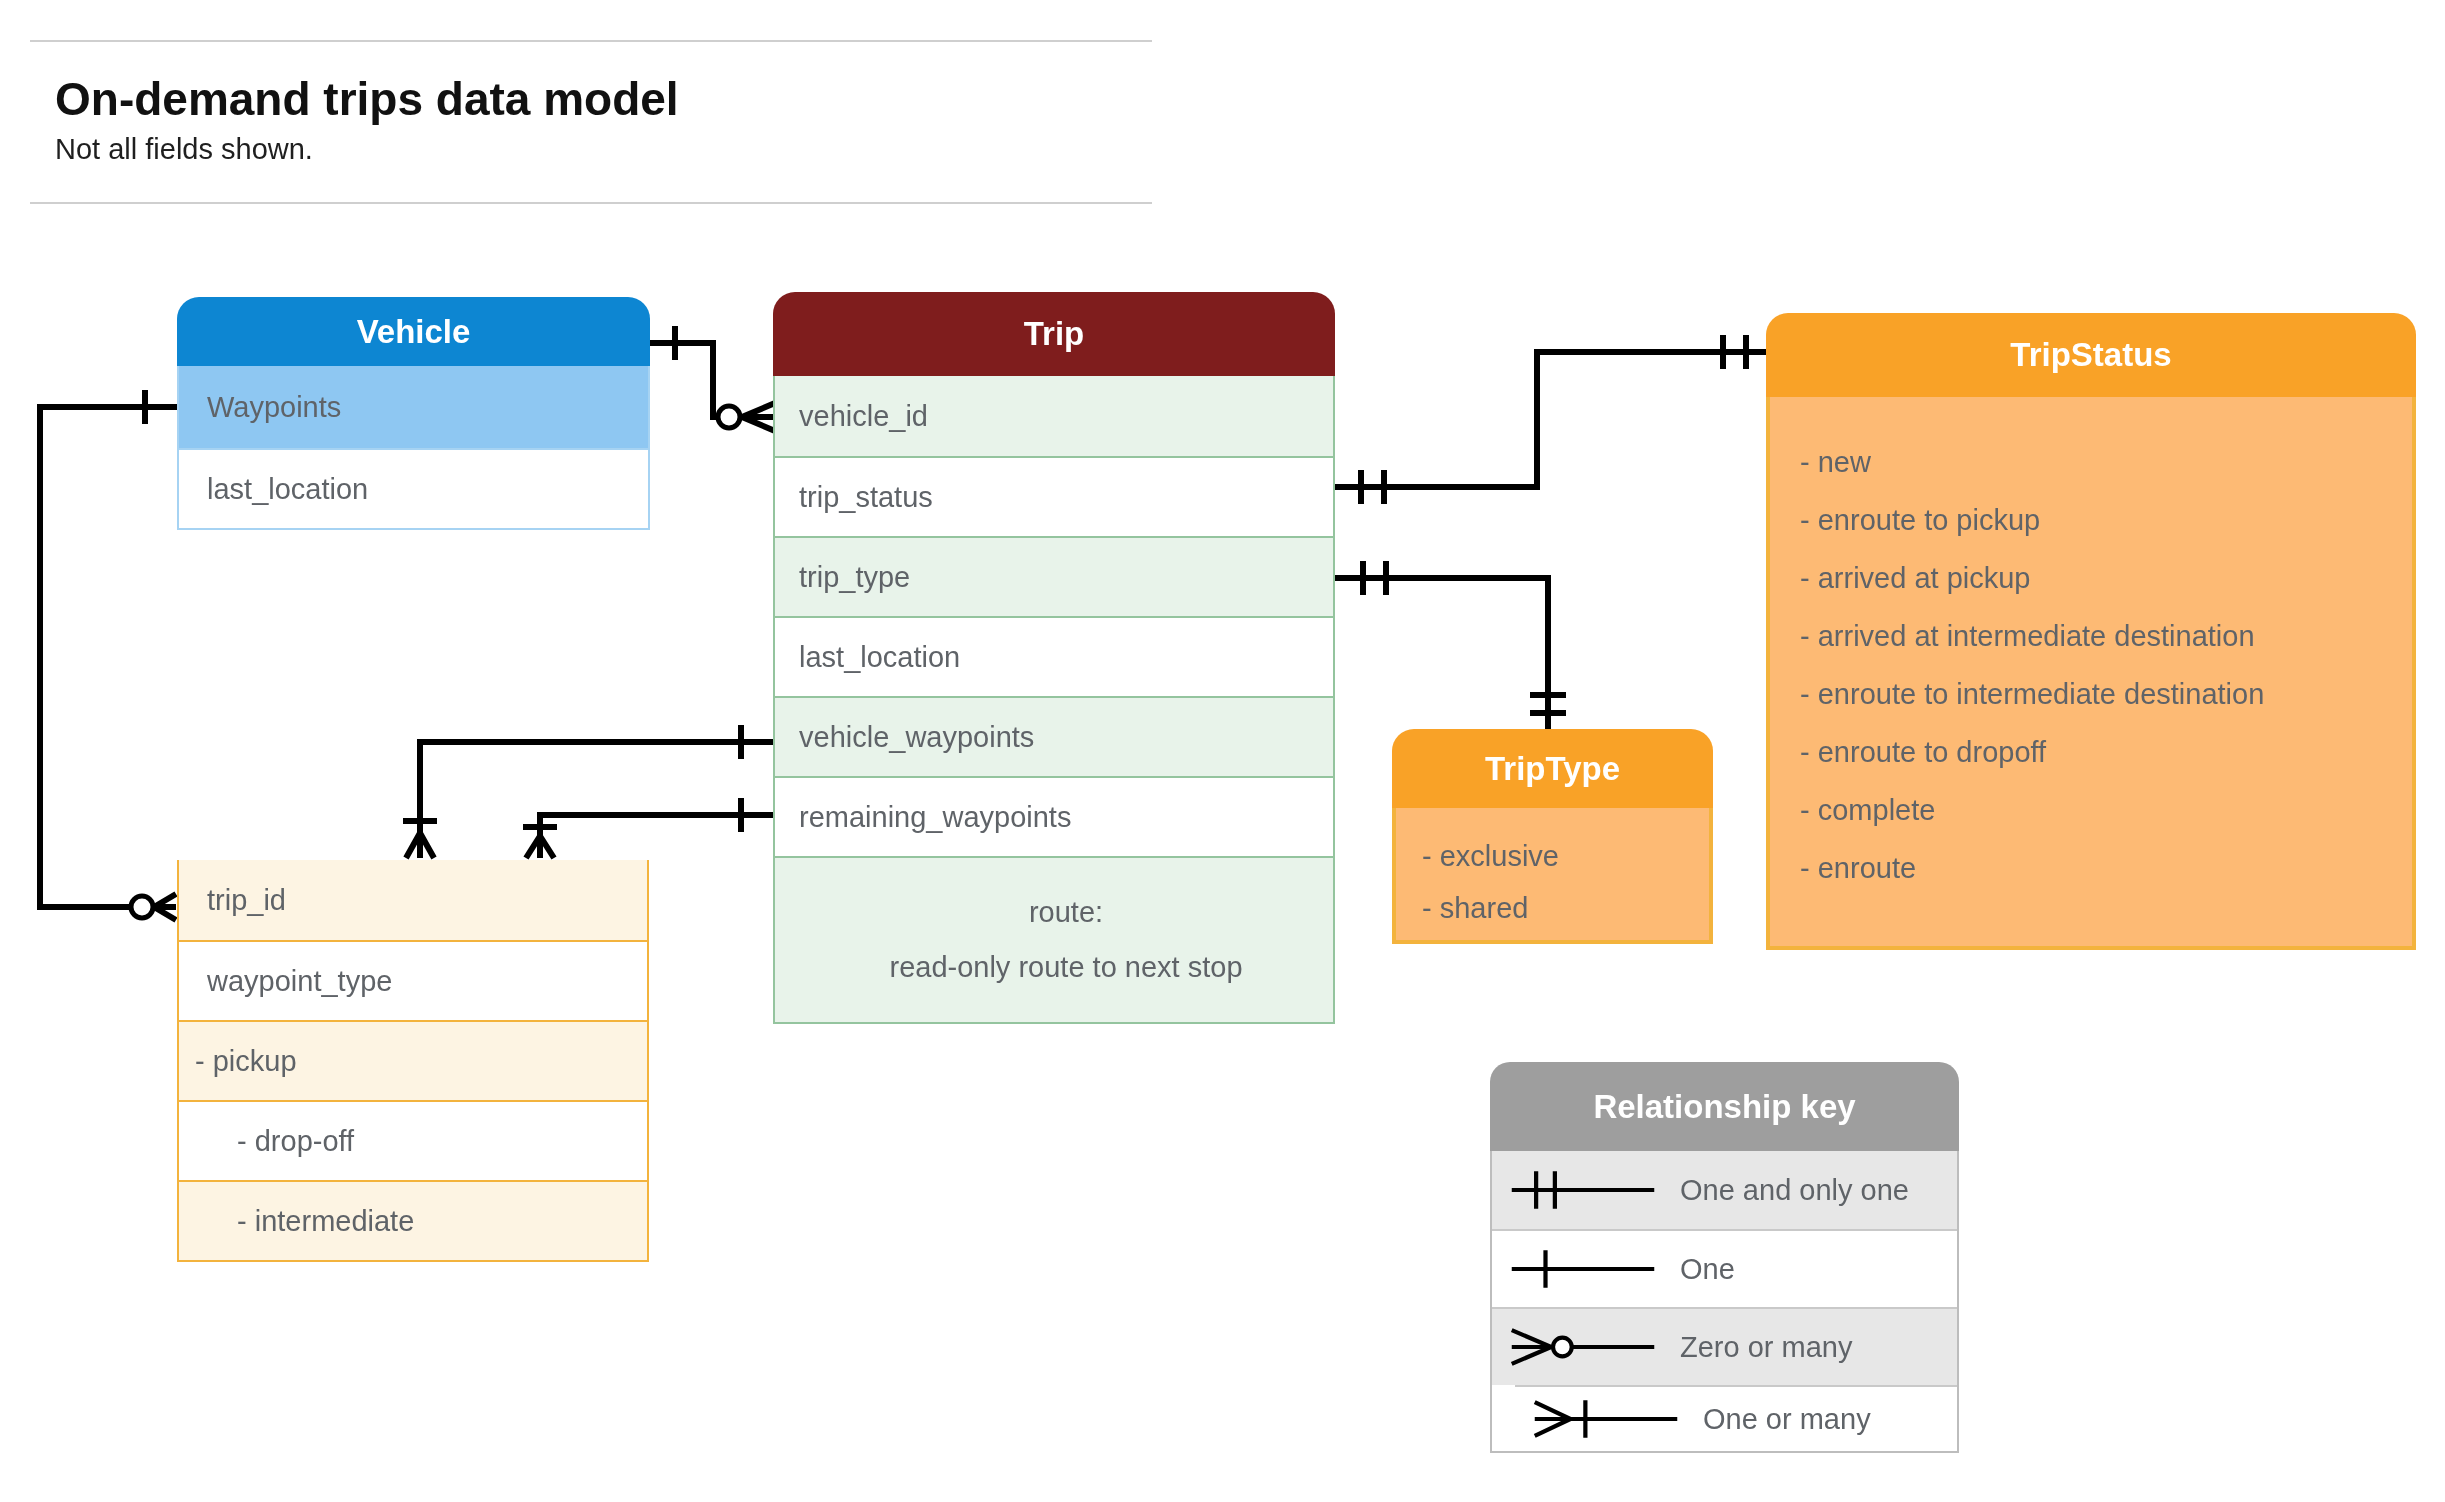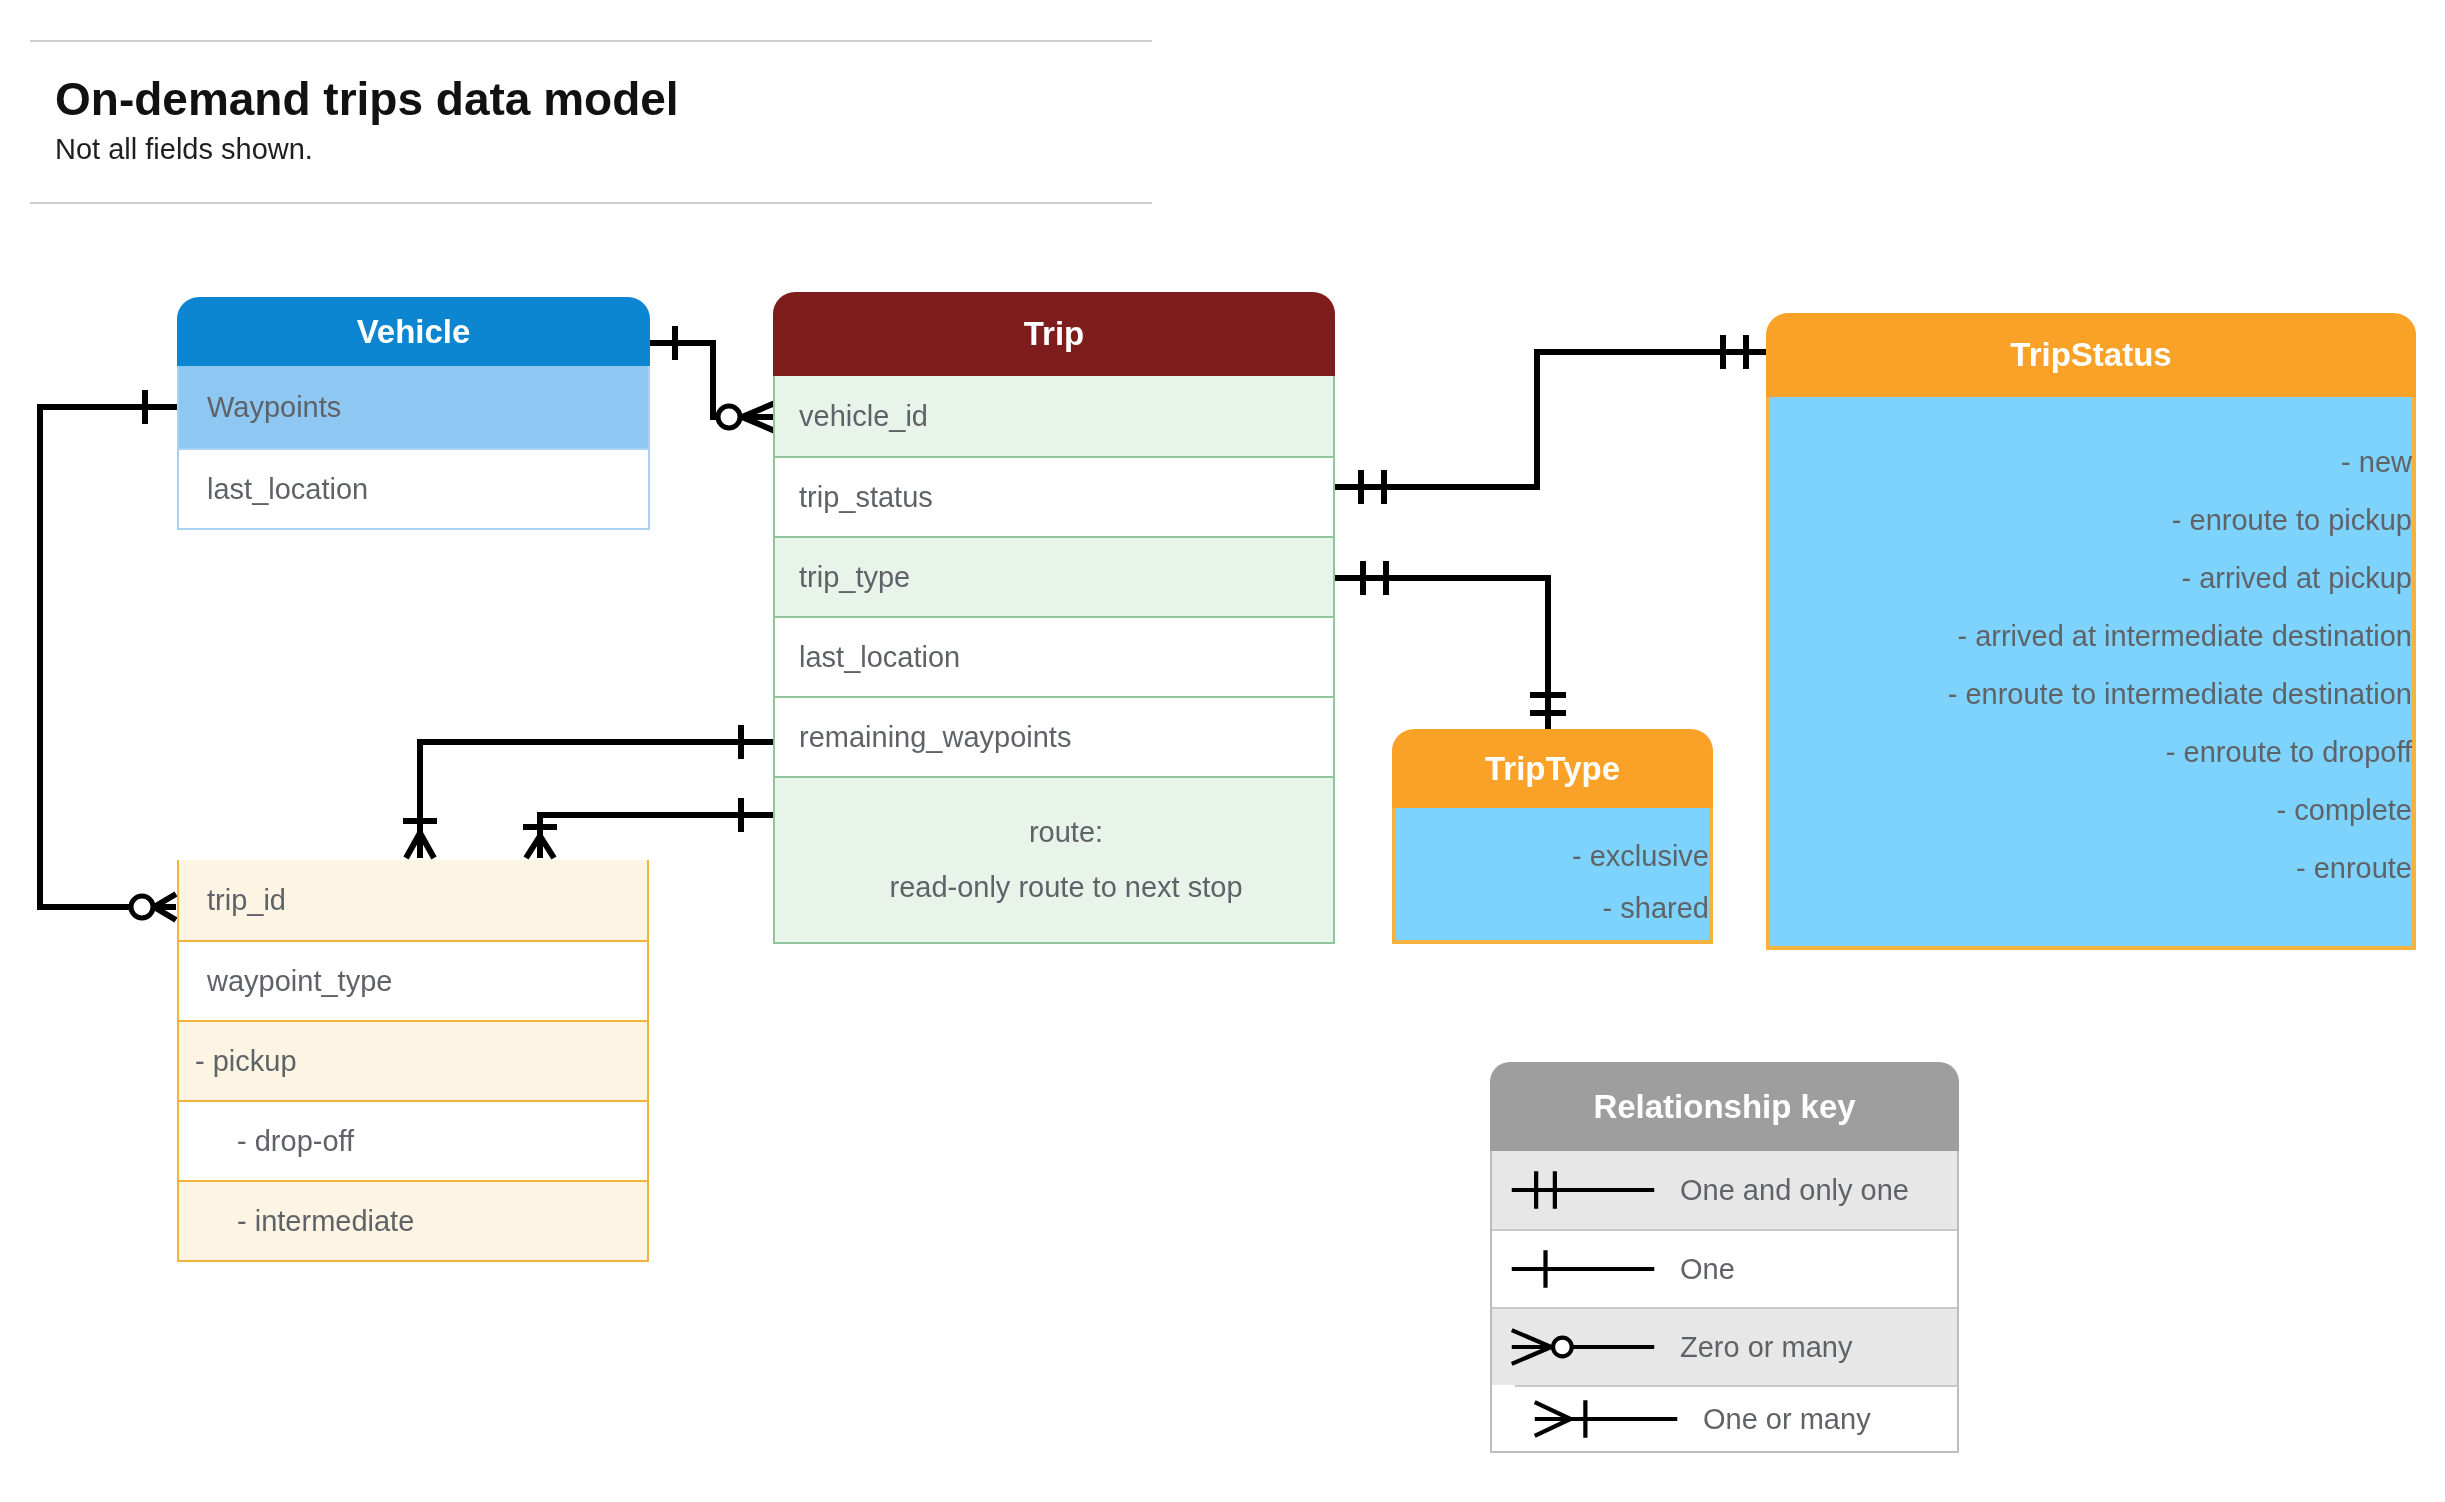--- a/index.html
+++ b/index.html
@@ -40,21 +40,21 @@
   .green .row:first-child{border-top:none;}
   .row.green-lt{background:#e8f3ea;}
   .route-row{flex-direction:column;align-items:center;justify-content:center;line-height:55px;}
 
   
   .orange .tbl-header{background:#f9a227;}
   .orange .tbl-body{border:2px solid #f3b33d;border-top:none;}
   .orange .row{border-top:2px solid #f3b33d;}
   .orange .row:first-child{border-top:none;}
   .row.cream{background:#fdf4e3;}
-  .orange .list-block{background:#7dd3fc;border:2px solid #f3b33d;border-top:none;text-align:right;}
+  .orange .list-block{background:#fdba74;border:2px solid #f3b33d;border-top:none;}
 
   
   .gray .tbl-header{background:#9e9e9e;border-radius:20px 20px 0 0;}
   .gray .tbl-body{border:2px solid #bdbdbd;border-top:none;}
   .gray .row{border-top:2px solid #c9c9c9;padding-left:16px;}
   .gray .row:first-child{border-top:none;}
   .row.gray-lt{background:#e7e7e7;}
   .key-label{margin-left:22px;color:#5f6368;}
   .key-symbol{flex:0 0 auto;}
 
@@ -121,20 +121,21 @@
     </div>
   </div>
 
   <div class="tbl green" style="left:773px;top:292px;width:562px;">
     <div class="tbl-header" style="height:84px;">Trip</div>
     <div class="tbl-body">
       <div class="row green-lt" style="height:80px;">vehicle_id</div>
       <div class="row" style="height:80px;">trip_status</div>
       <div class="row green-lt" style="height:80px;">trip_type</div>
       <div class="row" style="height:80px;">last_location</div>
+      <div class="row green-lt" style="height:80px;">vehicle_waypoints</div>
       <div class="row" style="height:80px;">remaining_waypoints</div>
       <div class="row green-lt route-row" style="height:166px;">
         <div>route:</div>
         <div>read-only route to next stop</div>
       </div>
     </div>
   </div>
 
   <div class="tbl orange" style="left:1766px;top:313px;width:650px;">
     <div class="tbl-header" style="height:84px;">TripStatus</div>

